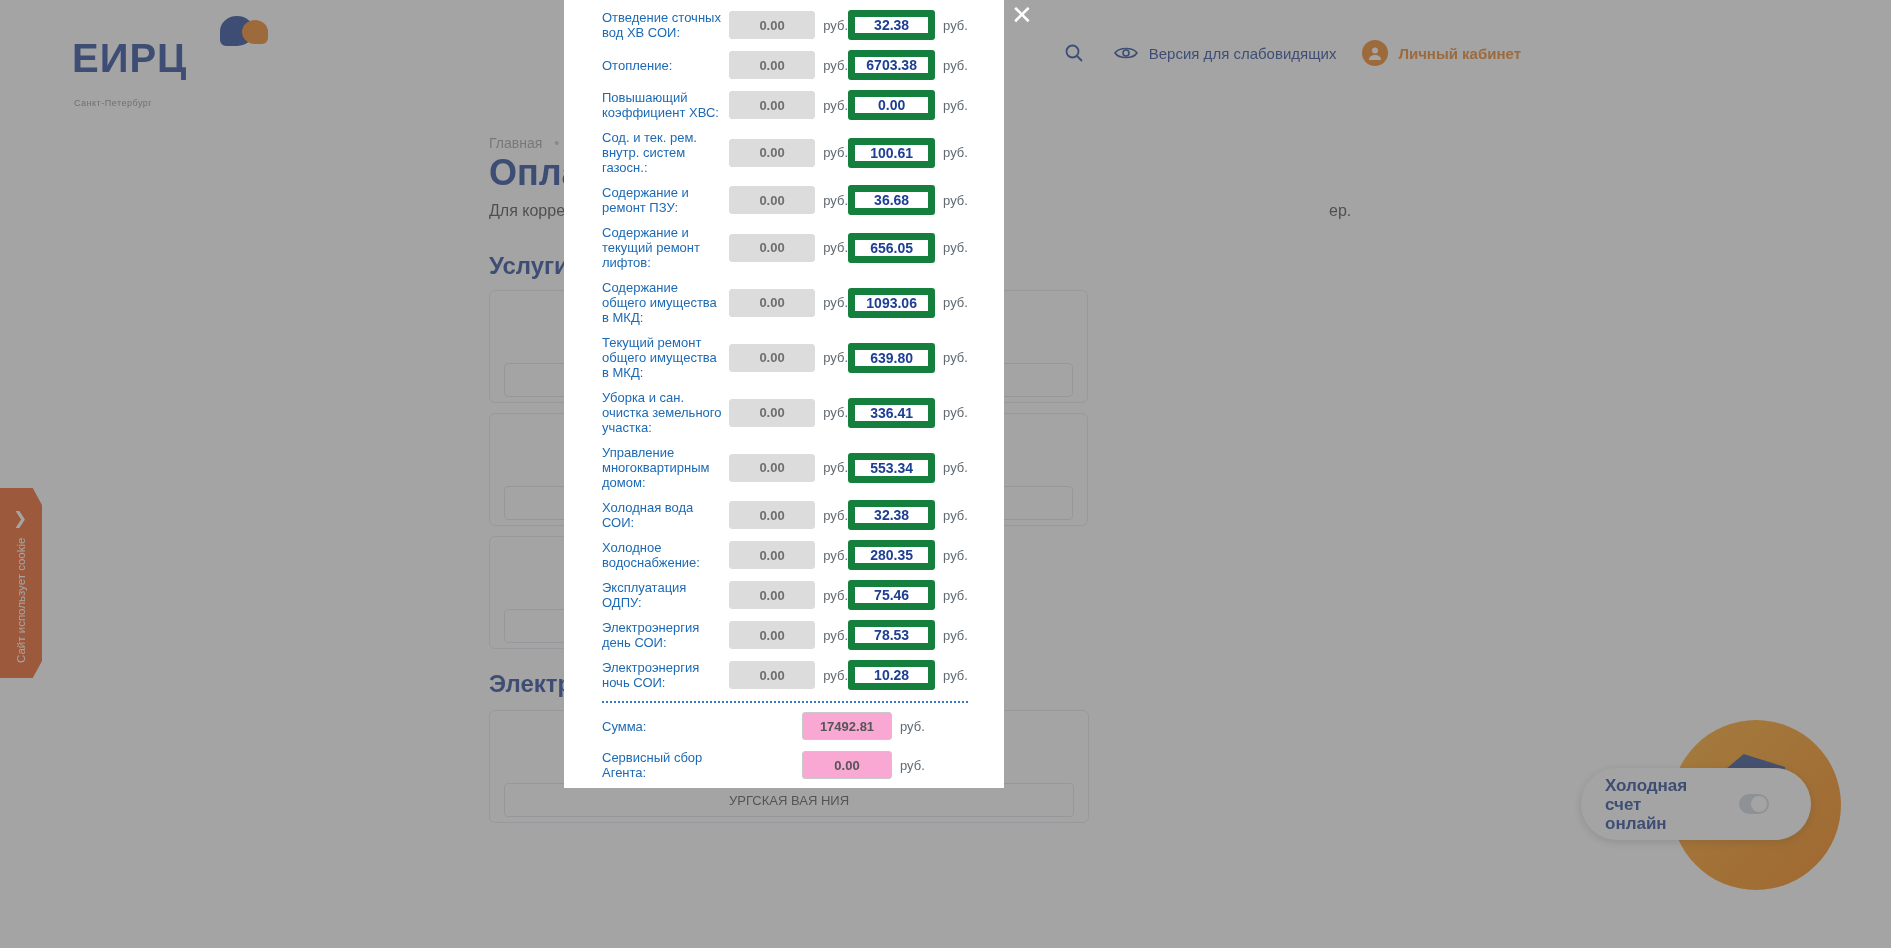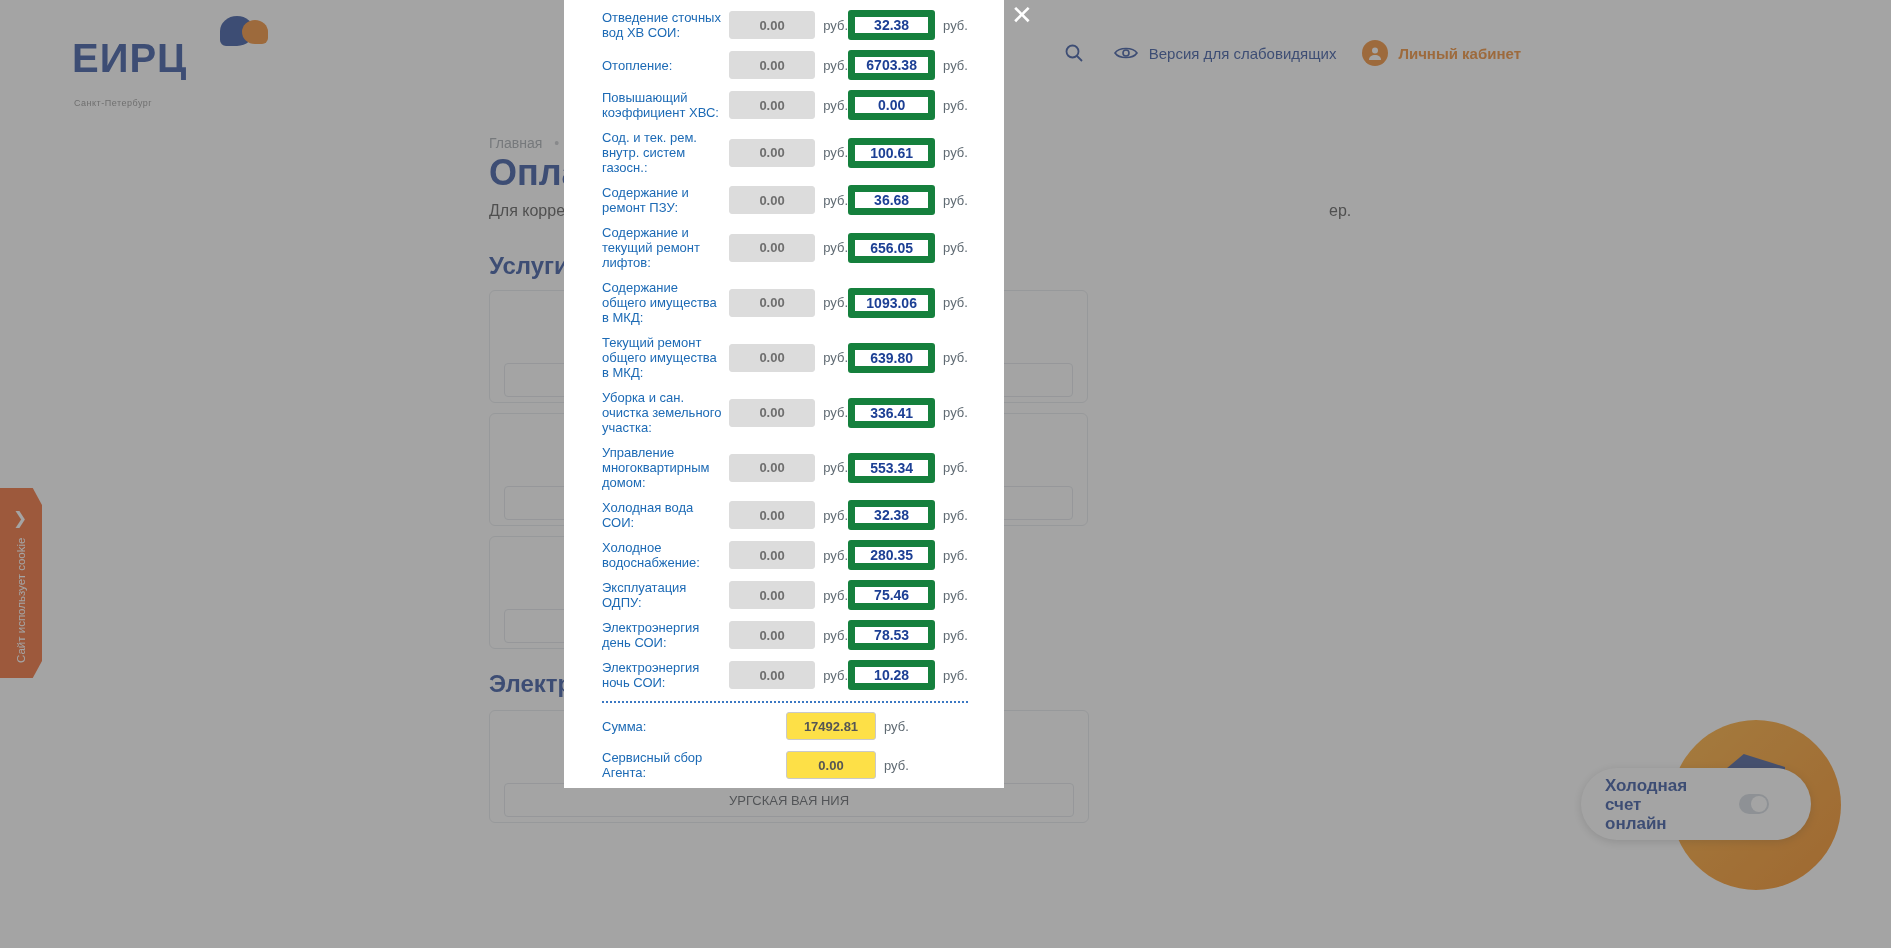--- a/index.html
+++ b/index.html
@@ -181,24 +181,24 @@
     font-size: 14px; font-weight: bold; color: #1c3f94;
   }
   .row .unit2 {
     width: 34px; font-size: 13px; color: #5f6a72; padding-left: 8px;
   }
   .divider {
     border-top: 2px dotted #3b78c3; margin: 6px 36px 4px 38px;
   }
   .row.total .label { color: #1c6ab5; }
   .row.total .box-total {
-    width: 90px; height: 28px; background: #fde047; border: 1px solid #c9c9c9;
+    width: 90px; height: 28px; background: #f9a8d4; border: 1px solid #c9c9c9;
     border-radius: 3px; display: flex; align-items: center; justify-content: center;
     font-size: 13px; font-weight: bold; color: #555;
-    margin-left: 52px;
+    margin-left: 68px;
   }
 </style>
 </head>
 <body>
 
 <div id="page">
 
   <div class="header">
     <div class="logo-wrap">
       <div class="logo-bubble1"></div>

